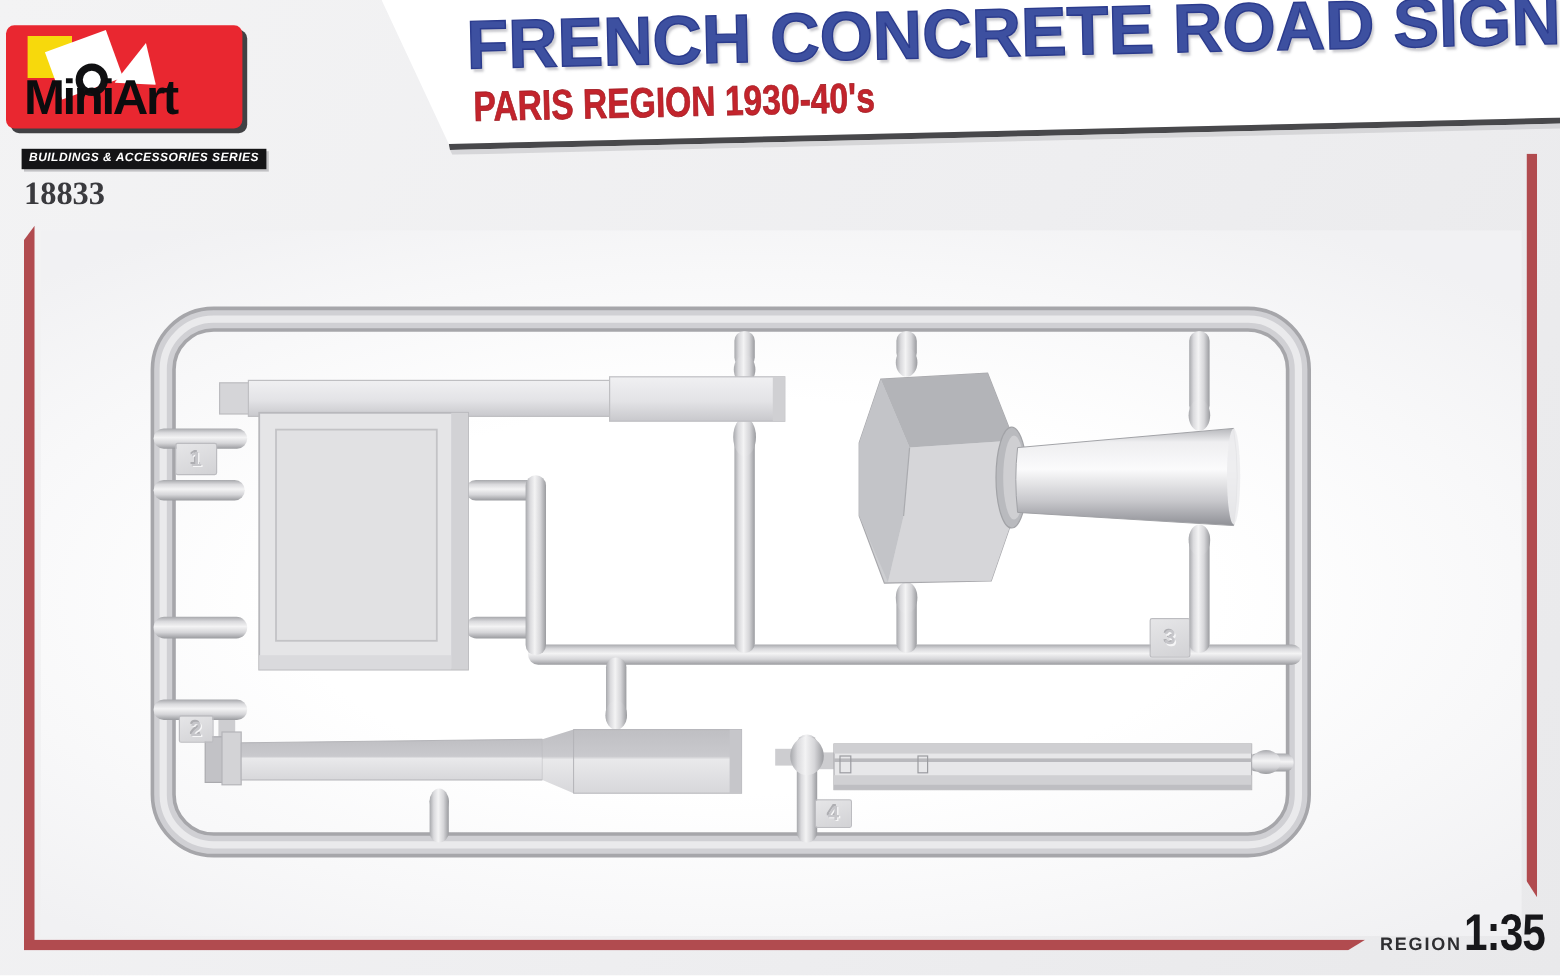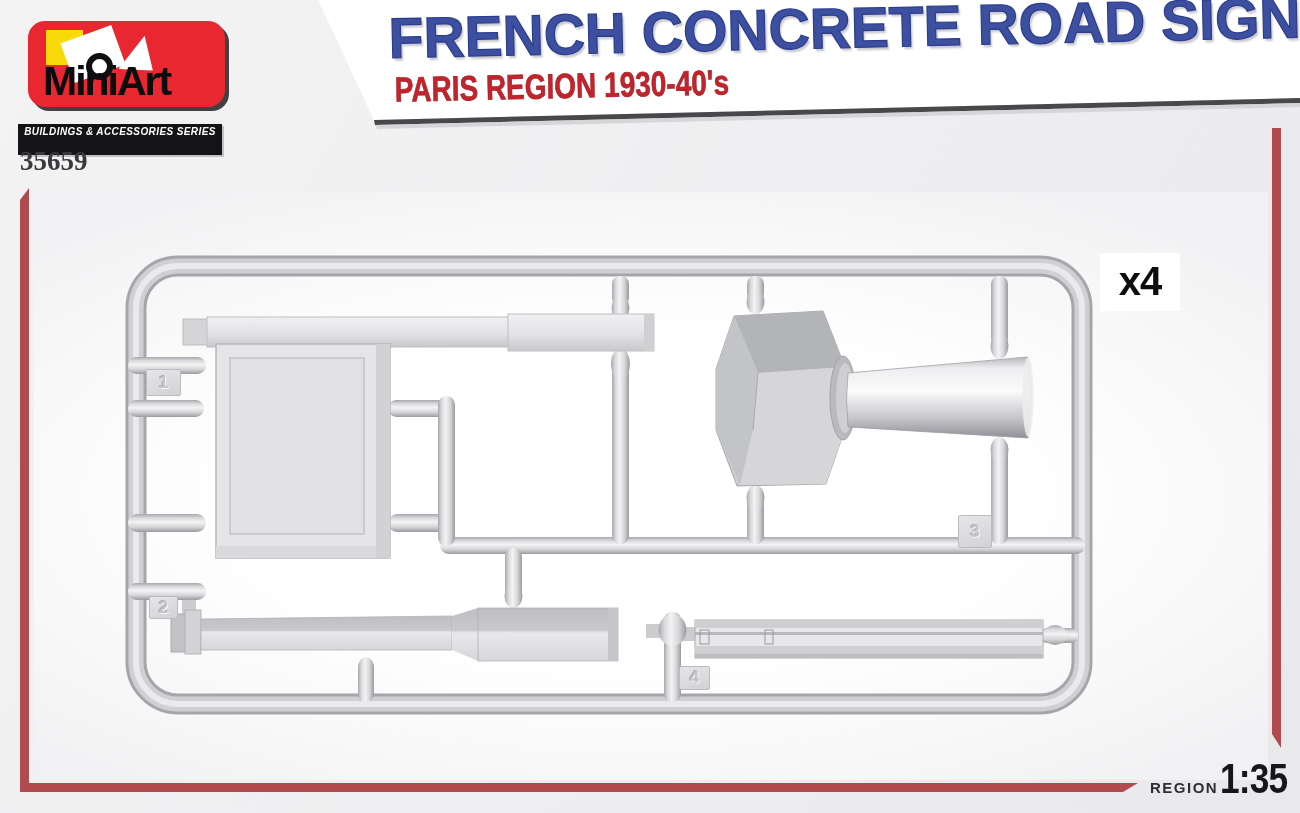--- a/index.html
+++ b/index.html
@@ -25,30 +25,30 @@
     font-size:57px; font-weight:700; line-height:1; white-space:nowrap;
     color:#3d50a0; -webkit-text-stroke:1.2px #2b3b8d; letter-spacing:0px;
     text-shadow: 2px 3px 2px rgba(80,80,95,.30);
   }
   .title-sub {
     display:block; margin-top:5px; padding-left:6px; font-size:35px; font-weight:700;
     white-space:nowrap; color:#c3242c; -webkit-text-stroke:.6px #9e1b22;
     transform:scaleX(.8); transform-origin:0 0; line-height:1;
   }
   
-  .logo { position:absolute; left:28px; top:21px; width:197px; height:86px; z-index:6;
-          background:#e92730; border-radius:17px; box-shadow:4px 4px 0 rgba(55,55,58,.95); }
+  .logo { position:absolute; left:5px; top:21px; width:197px; height:86px; z-index:6;
+          background:#e92730; border-radius:7px; box-shadow:4px 4px 0 rgba(55,55,58,.95); }
   .logo-yellow { position:absolute; left:18px; top:9px; width:37px; height:35px; background:#f7d90c; }
   .logo-white-1 { position:absolute; left:38px; top:12px; width:54px; height:42px; background:#ffffff; transform:rotate(-20deg); }
   .logo-circle { position:absolute; left:58px; top:32px; width:15px; height:15px; border:6px solid #101012; border-radius:50%; }
   .logo-white-2 { position:absolute; left:94px; top:14px; width:34px; height:38px; background:#ffffff;
                   clip-path:polygon(0 100%, 55% 0, 100% 85%); transform:rotate(12deg); }
   .logo-text { position:absolute; left:15px; bottom:5px; font-size:41px; font-weight:800;
                letter-spacing:-2px; color:#0c0c0e; line-height:1; }
-  .series-bar { position:absolute; left:18px; top:124px; width:204px; height:31px; z-index:6;
+  .series-bar { position:absolute; left:18px; top:124px; width:204px; height:17px; z-index:6;
                 background:#141416; box-shadow:2px 2px 0 #c2c2c5; color:#ffffff;
                 font-style:italic; font-weight:700; font-size:10px; letter-spacing:.4px;
                 text-align:center; line-height:15px; }
   .product-code { position:absolute; left:20px; top:146px; z-index:6;
                   font-family:"Liberation Serif", serif; font-size:27px; font-weight:700; color:#3a3a3e; }
   
   .line-left  { position:absolute; left:20px; top:188px; width:9px; height:602px; z-index:4; background:#b14b4f;
                 clip-path:polygon(0 12px, 100% 0, 100% 100%, 0 100%); }
   .line-bottom{ position:absolute; left:20px; top:783px; width:1118px; height:9px; z-index:4; background:#b14b4f;
                 clip-path:polygon(0 0, 100% 0, calc(100% - 15px) 100%, 0 100%); }
@@ -103,21 +103,21 @@
   </div>
 
   <div class="logo">
     <div class="logo-yellow"></div>
     <div class="logo-white-1"></div>
     <div class="logo-circle"></div>
     <div class="logo-white-2"></div>
     <div class="logo-text">MiniArt</div>
   </div>
   <div class="series-bar">BUILDINGS &amp; ACCESSORIES SERIES</div>
-  <div class="product-code">35659</div>
+  <div class="product-code">18833</div>
 
   <div class="line-left"></div>
   <div class="line-bottom"></div>
   <div class="line-right"></div>
 
   <svg class="sprue-svg" width="1300" height="813" viewBox="0 0 1300 813">
     <defs>
       <linearGradient id="tubeH" x1="0" y1="0" x2="0" y2="1">
         <stop offset="0" stop-color="#a7a8ac"></stop>
           <stop offset=".22" stop-color="#dadadd"></stop>
@@ -231,21 +231,20 @@
       <rect x="695" y="620" width="348" height="38" fill="#e7e7e9" stroke="#aeaeb2" stroke-width="1"></rect>
       <rect x="695" y="620" width="348" height="8" fill="#cfcfd2"></rect>
       <rect x="695" y="632" width="348" height="3" fill="#b9b9bd"></rect>
       <rect x="695" y="646" width="348" height="12" fill="#d0d0d3"></rect>
       <rect x="695" y="654" width="348" height="4" fill="#bebec2"></rect>
       <rect x="700" y="630" width="9" height="14" fill="none" stroke="#9b9ca0" stroke-width="1"></rect>
       <rect x="765" y="630" width="8" height="14" fill="none" stroke="#9b9ca0" stroke-width="1"></rect>
     </g>
   </svg>
 
-  <div class="qty">x4</div>
   <div class="part-tag part-tag-1">1</div>
   <div class="part-tag part-tag-2">2</div>
   <div class="part-tag part-tag-3">3</div>
   <div class="part-tag part-tag-4">4</div>
 
   <div class="scale-label">REGION</div>
   <div class="scale-value">1:35</div>
 
 </div>
 

